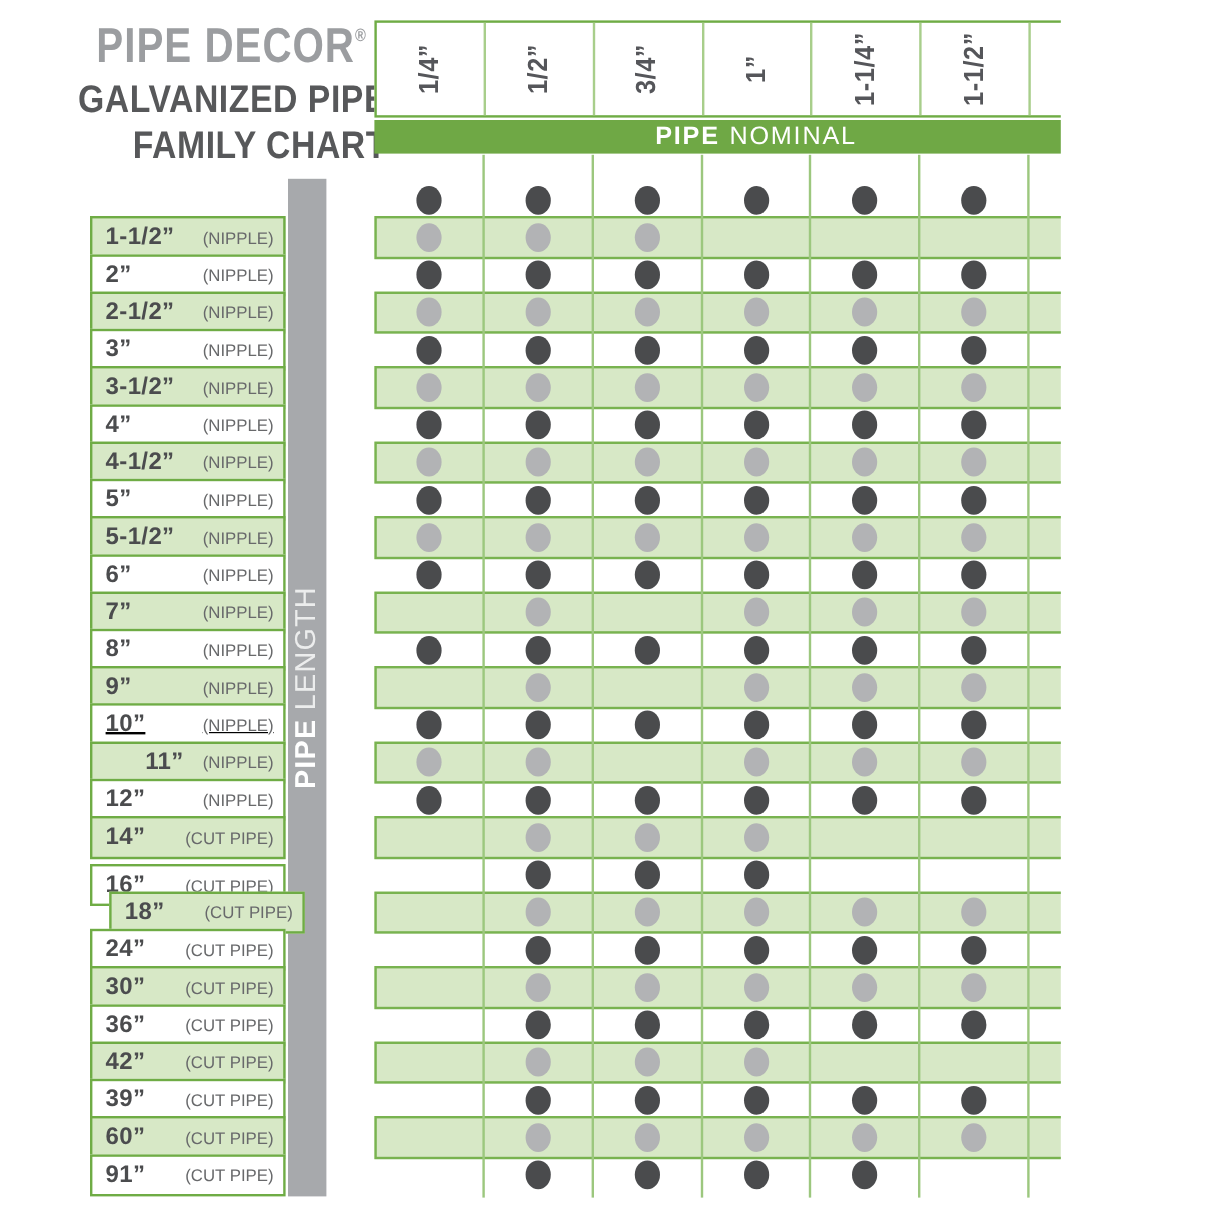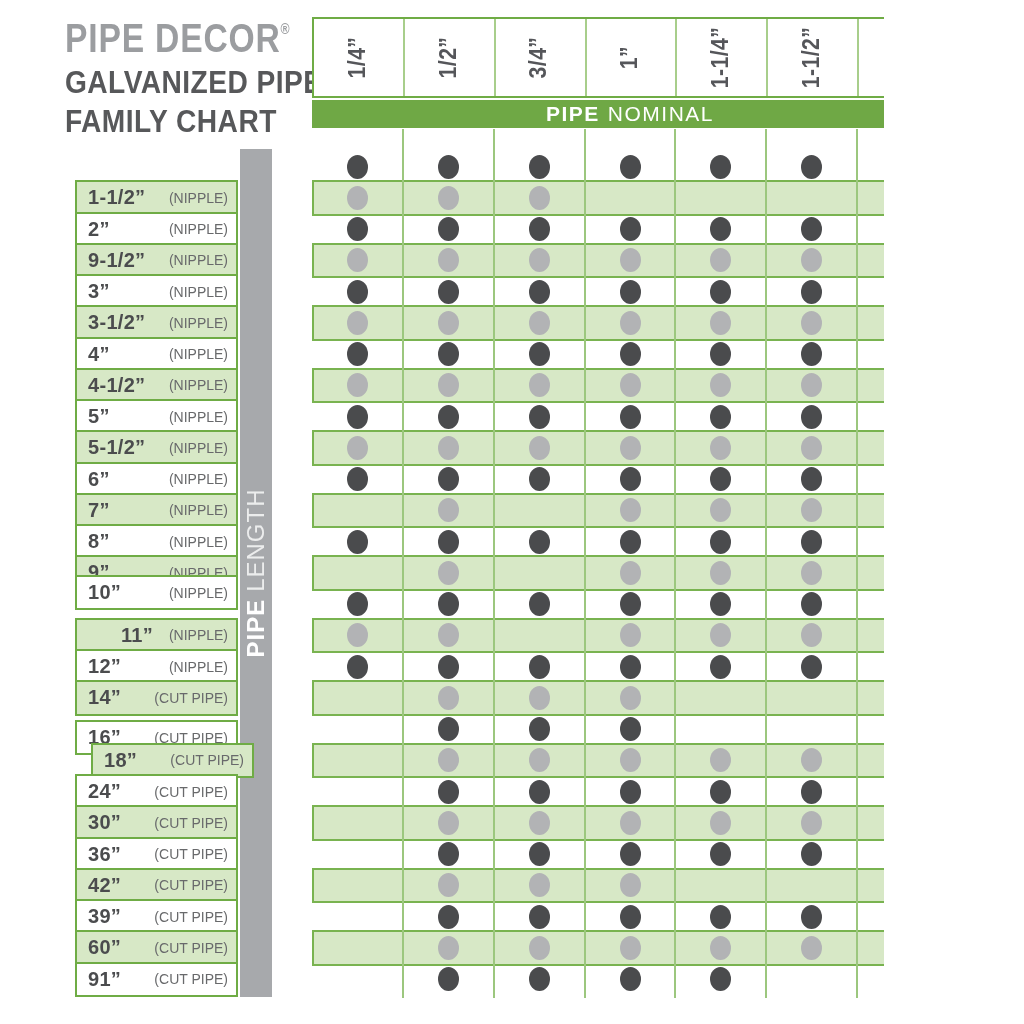--- a/index.html
+++ b/index.html
@@ -1,16 +1,16 @@
 <!DOCTYPE html>
 <html><head>
 <meta charset="utf-8">
 <style>
   html,body{margin:0;padding:0;background:#fff;font-family:"Liberation Sans",sans-serif;}
-  #canvas{position:relative;width:884px;height:1024px;background:#ffffff;overflow:hidden;}
+  #canvas{position:relative;width:884px;height:1024px;background:#ffffff;overflow:hidden;text-align:right;}
 
   
   .logo{position:absolute;left:65px;top:18px;}
   .brand{font-size:41px;font-weight:bold;color:#9B9DA0;letter-spacing:1px;line-height:1;
          transform:scaleX(0.82);transform-origin:left top;white-space:nowrap;}
   .brand sup{font-size:15px;vertical-align:18px;letter-spacing:0;}
   .title{font-size:32px;font-weight:bold;color:#57585A;line-height:1;margin-top:7px;
          transform:scaleX(0.88);transform-origin:left top;white-space:nowrap;letter-spacing:0.5px;}
 
   
@@ -105,21 +105,21 @@
   <div id="labels">
       <div class="lrow green" style="top: 29.25px;">
         <div class="lsize">1-1/2”</div>
         <div class="ltype">(NIPPLE)</div>
       </div>
       <div class="lrow" style="top: 60.5px;">
         <div class="lsize">2”</div>
         <div class="ltype">(NIPPLE)</div>
       </div>
       <div class="lrow green" style="top: 91.75px;">
-        <div class="lsize">9-1/2”</div>
+        <div class="lsize">2-1/2”</div>
         <div class="ltype">(NIPPLE)</div>
       </div>
       <div class="lrow" style="top: 123px;">
         <div class="lsize">3”</div>
         <div class="ltype">(NIPPLE)</div>
       </div>
       <div class="lrow green" style="top: 154.25px;">
         <div class="lsize">3-1/2”</div>
         <div class="ltype">(NIPPLE)</div>
       </div>
@@ -148,21 +148,21 @@
         <div class="ltype">(NIPPLE)</div>
       </div>
       <div class="lrow" style="top: 373px;">
         <div class="lsize">8”</div>
         <div class="ltype">(NIPPLE)</div>
       </div>
       <div class="lrow green" style="top: 404.25px;">
         <div class="lsize">9”</div>
         <div class="ltype">(NIPPLE)</div>
       </div>
-      <div class="lrow" style="top: 424px;">
+      <div class="lrow" style="top: 435px; text-decoration: underline;">
         <div class="lsize">10”</div>
         <div class="ltype">(NIPPLE)</div>
       </div>
       <div class="lrow green" style="top: 466.75px; padding-left: 44px;">
         <div class="lsize">11”</div>
         <div class="ltype">(NIPPLE)</div>
       </div>
       <div class="lrow" style="top: 498px;">
         <div class="lsize">12”</div>
         <div class="ltype">(NIPPLE)</div>

